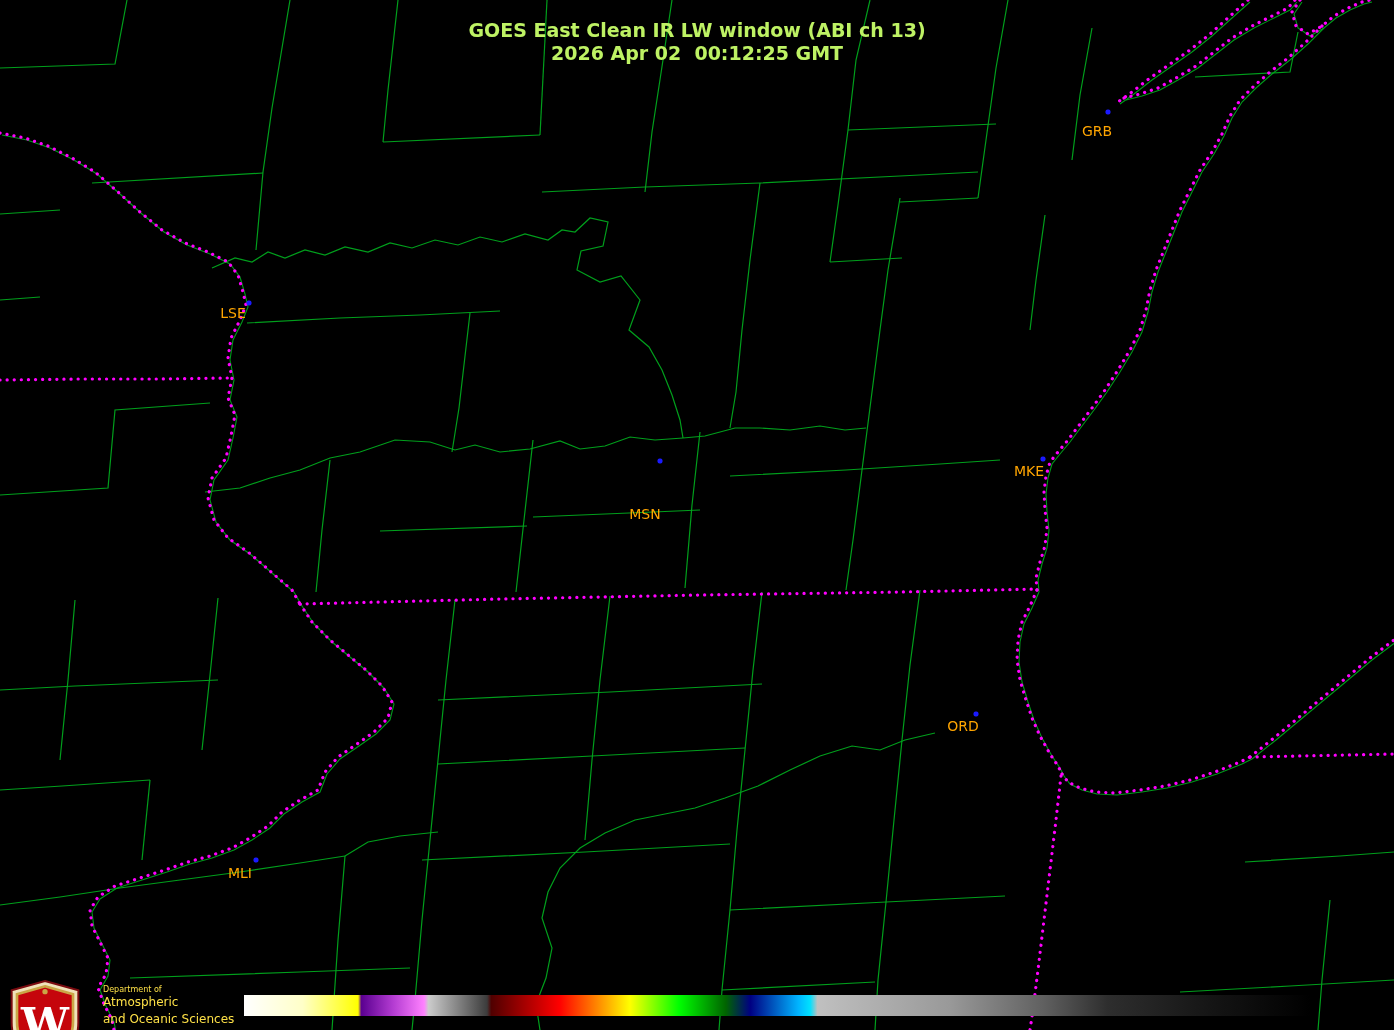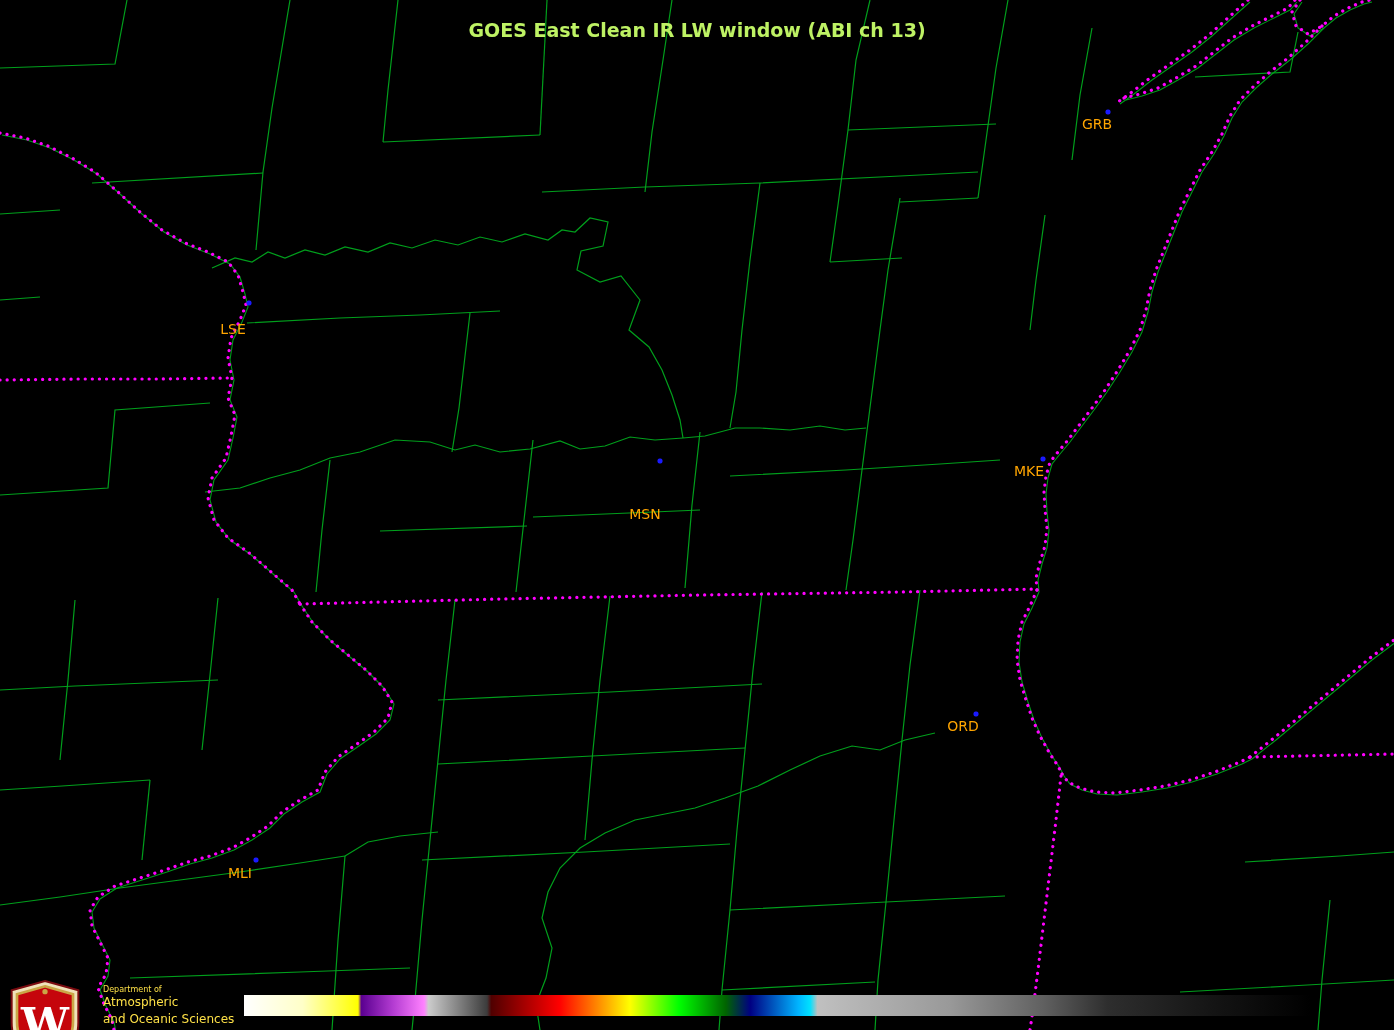--- a/index.html
+++ b/index.html
@@ -108,27 +108,28 @@
         <polyline points="1037,590 1030,606 1022,622 1018,640 1017,660 1020,680 1026,700 1032,718 1040,736 1050,754 1058,766 1062,774" fill="none" stroke="#ff00ff" stroke-width="3.2" stroke-linecap="round" stroke-dasharray="0.1 7"></polyline>
         <polyline points="1062,774 1068,782 1080,788 1095,792 1115,793 1140,790 1165,786 1190,780 1215,772 1240,762 1250,757" fill="none" stroke="#ff00ff" stroke-width="3.2" stroke-linecap="round" stroke-dasharray="0.1 7"></polyline>
         <polyline points="1250,757 1274,738 1298,718 1322,698 1346,678 1370,658 1394,640" fill="none" stroke="#ff00ff" stroke-width="3.2" stroke-linecap="round" stroke-dasharray="0.1 7"></polyline>
         <polyline points="1250,757 1298,756 1346,755 1394,754" fill="none" stroke="#ff00ff" stroke-width="3.2" stroke-linecap="round" stroke-dasharray="0.1 7"></polyline>
         <polyline points="1061,776 1056,820 1050,870 1044,920 1038,970 1033,1010 1030,1030" fill="none" stroke="#ff00ff" stroke-width="3.2" stroke-linecap="round" stroke-dasharray="0.1 7"></polyline>
       </g>
   </svg>
 
   <div id="title-block">
     <div>GOES East Clean IR LW window (ABI ch 13)</div>
+    <div>2026 Apr 02  00:12:25 GMT</div>
   </div>
 
   <div id="stations">
       <div class="station-dot" style="left: 1108px; top: 112px;"></div>
-      <div class="station-label" style="left: 1097px; top: 124px; text-align: right;">GRB</div>
+      <div class="station-label" style="left: 1097px; top: 131px; text-align: right;">GRB</div>
       <div class="station-dot" style="left: 249px; top: 303px;"></div>
-      <div class="station-label" style="left: 233px; top: 329px;">LSE</div>
+      <div class="station-label" style="left: 233px; top: 313px;">LSE</div>
       <div class="station-dot" style="left: 660px; top: 461px;"></div>
       <div class="station-label" style="left: 645px; top: 472px; margin-top: 42px;">MSN</div>
       <div class="station-dot" style="left: 1043px; top: 459px;"></div>
       <div class="station-label" style="left: 1029px; top: 471px;">MKE</div>
       <div class="station-dot" style="left: 976px; top: 714px;"></div>
       <div class="station-label" style="left: 963px; top: 726px;">ORD</div>
       <div class="station-dot" style="left: 256px; top: 860px;"></div>
       <div class="station-label" style="left: 240px; top: 873px;">MLI</div>
     </div>
 

